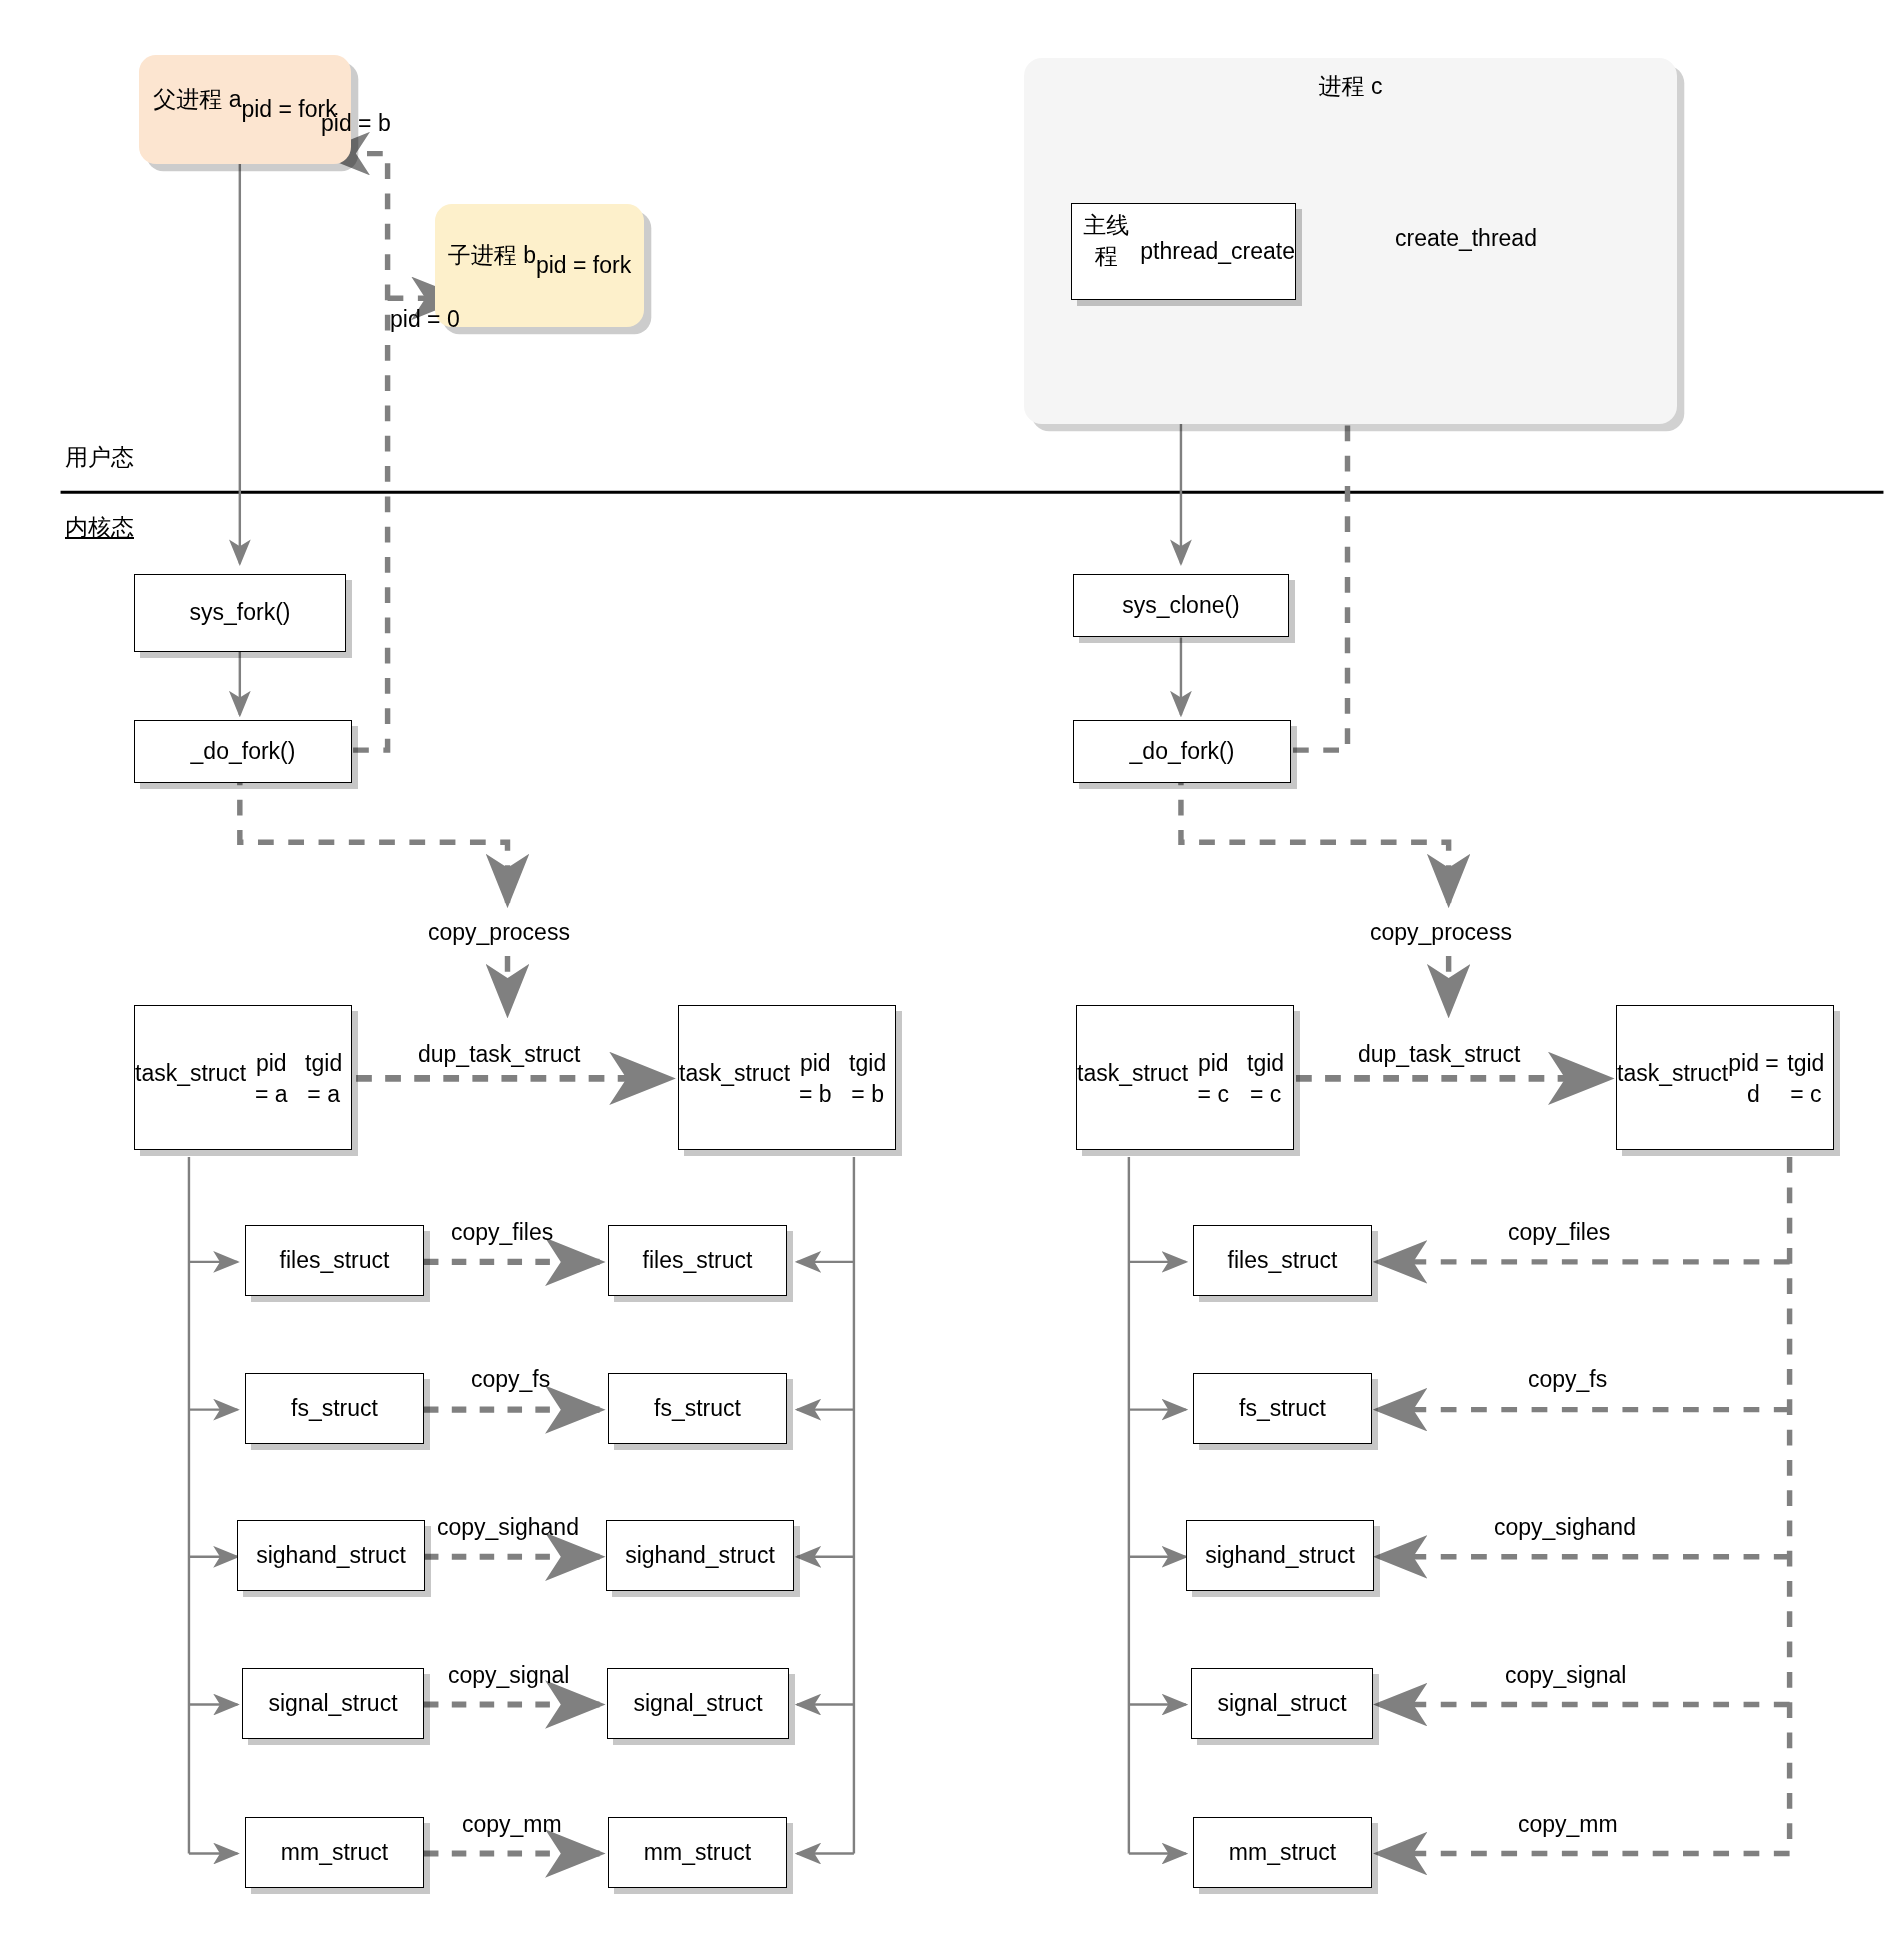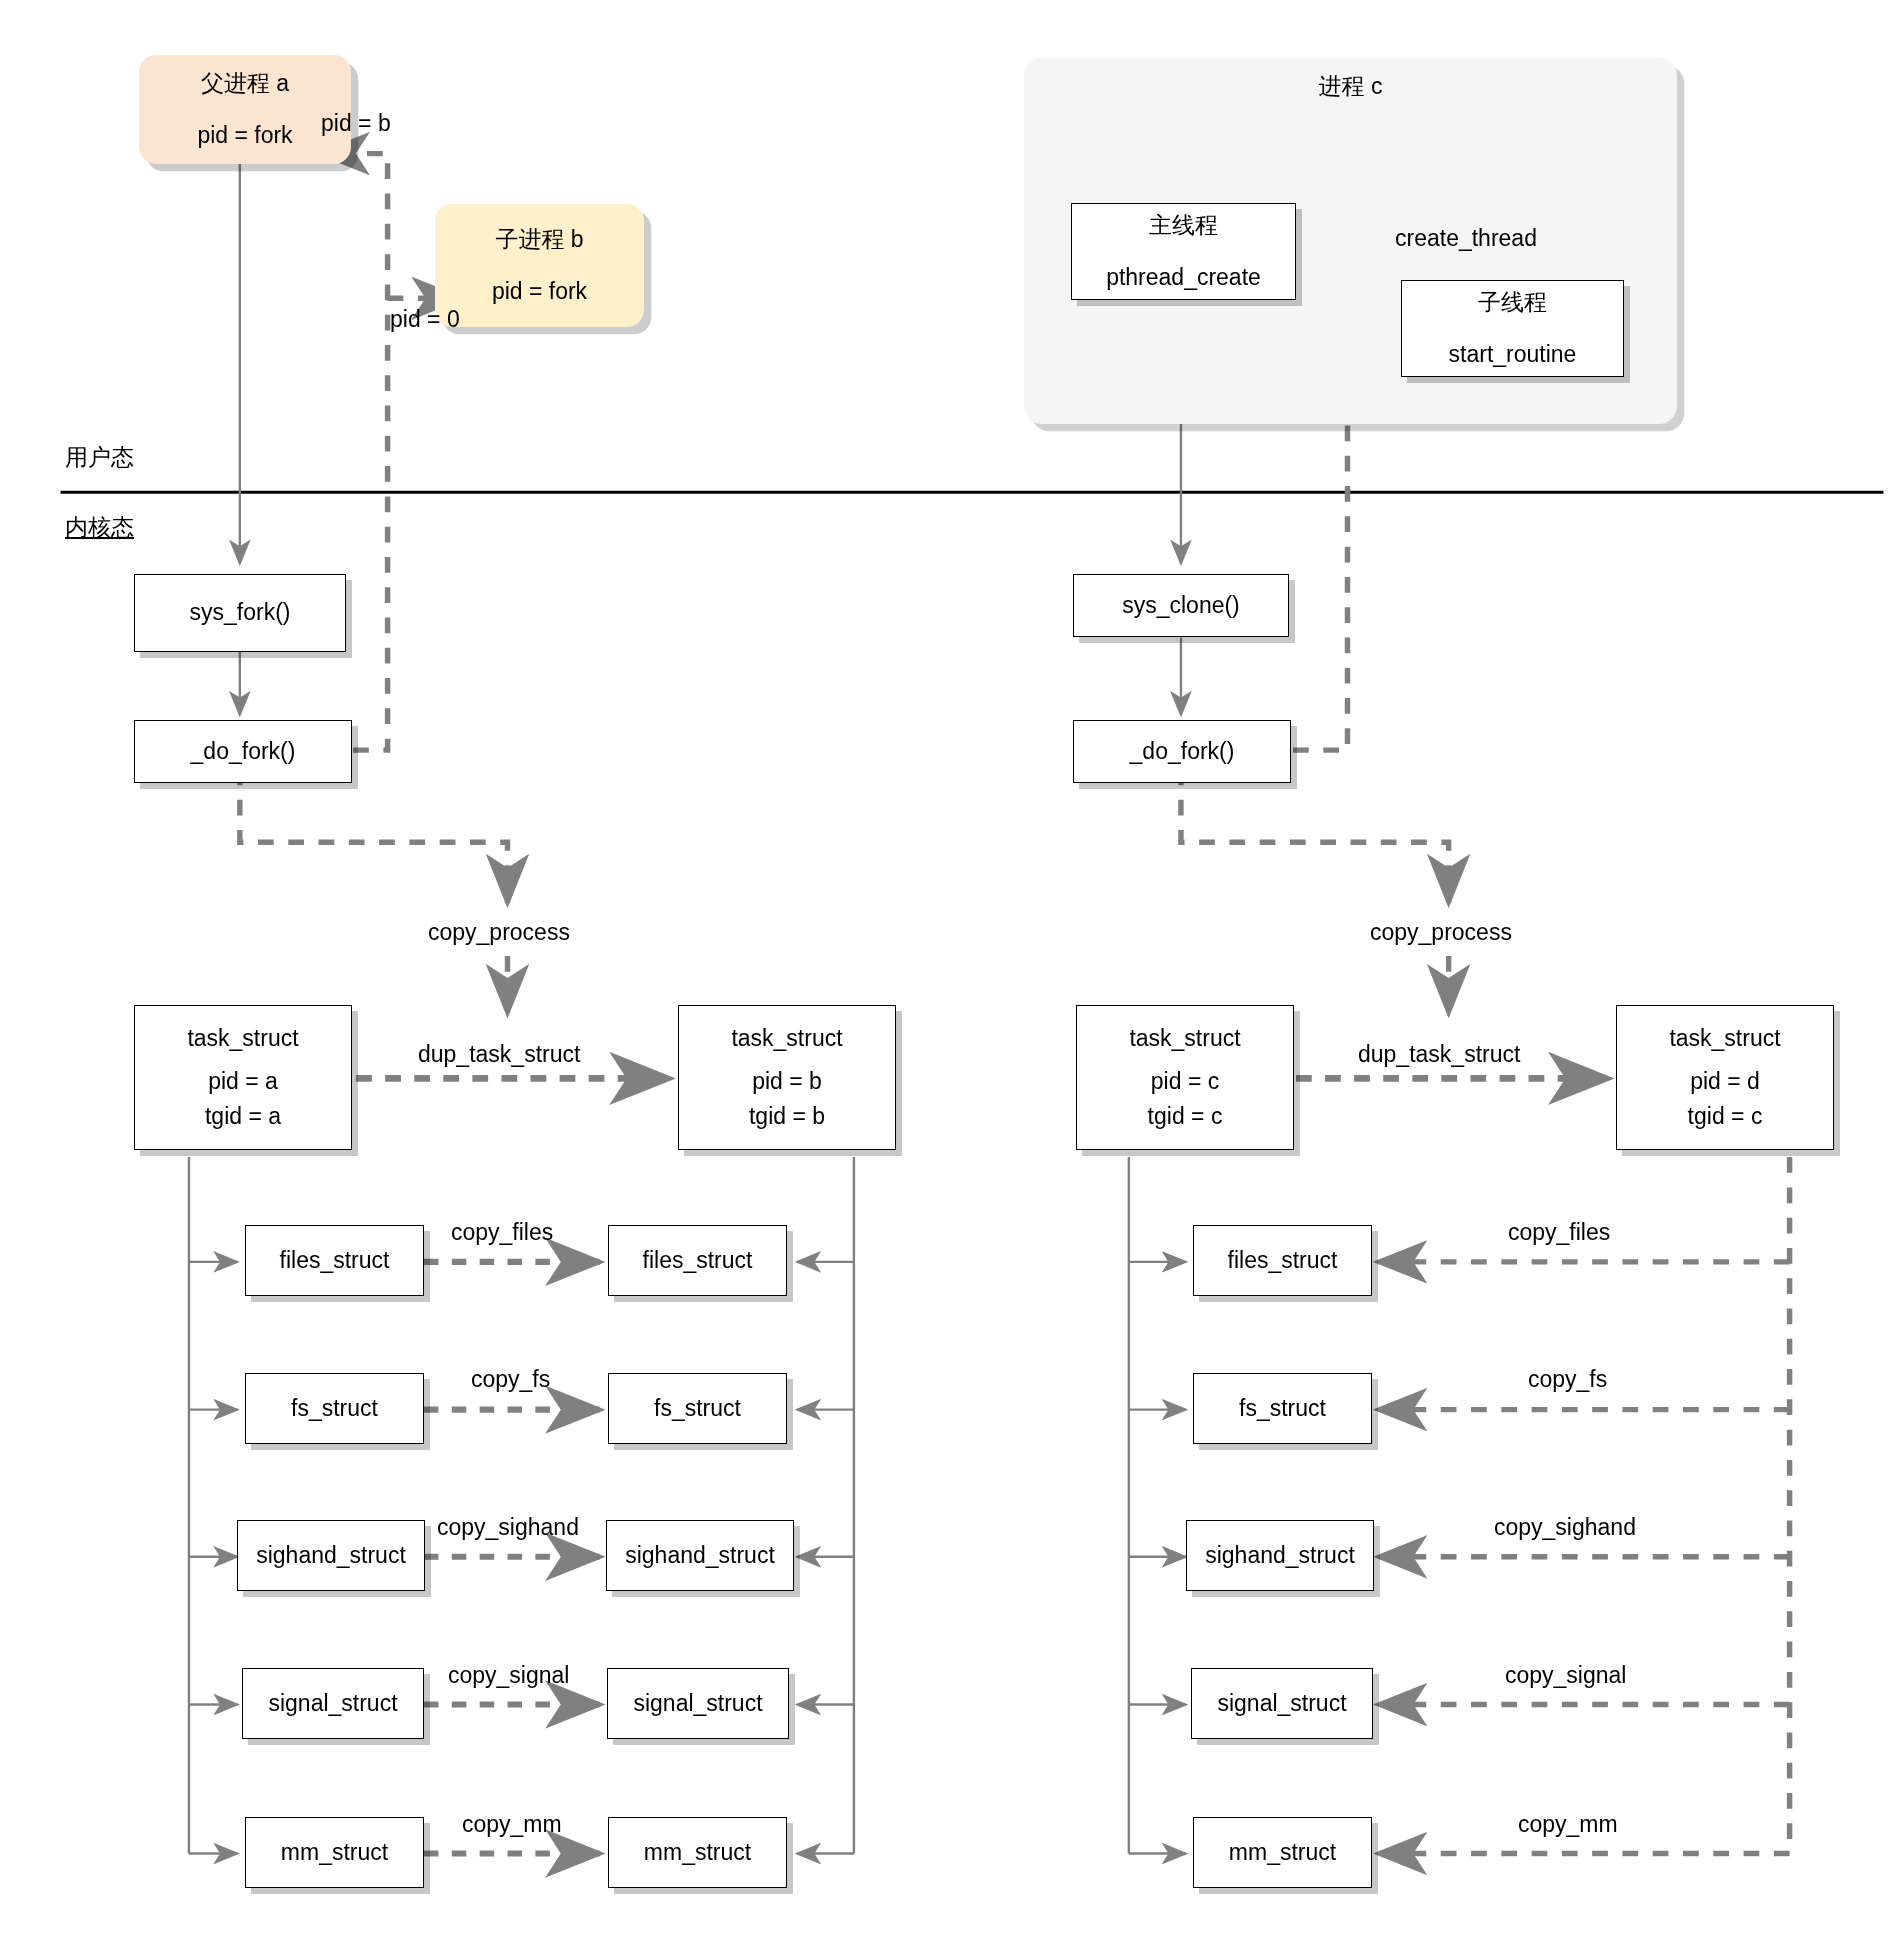--- a/index.html
+++ b/index.html
@@ -21,21 +21,21 @@
     position: absolute;
     left: 0;
     top: 0;
     width: 1898px;
     height: 1946px;
   }
   .box {
     position: absolute;
     box-sizing: border-box;
     display: flex;
-    flex-direction: column;
+    flex-direction: row;
     align-items: center;
     justify-content: center;
     background: #ffffff;
     border: 1.8px solid #000000;
     box-shadow: 6px 6px 0 0 rgba(0,0,0,0.22);
     font-size: 23px;
     color: #000000;
     line-height: 1.35;
     text-align: center;
   }
@@ -229,24 +229,20 @@
   <div class="group-box" style="left:1024px; top:58px; width:653px; height:366px;"></div>
   <div class="group-title" style="left:1024px; top:71px; width:653px;">进程 c</div>
 
   <div class="box" style="left:1071px; top:203px; width:225px; height:97px;">
     <div class="title-line">主线程</div>
     <div>pthread_create</div>
   </div>
 
   <div class="lbl" style="left:1395px; top:225px;">create_thread</div>
 
-  <div class="box" style="left:1401px; top:280px; width:223px; height:97px;">
-    <div class="title-line">子线程</div>
-    <div>start_routine</div>
-  </div>
 
   <div class="box" style="left:1073px; top:574px; width:216px; height:63px;">
     <div>sys_clone()</div>
   </div>
 
   <div class="box" style="left:1073px; top:720px; width:218px; height:63px;">
     <div>_do_fork()</div>
   </div>
 
   <div class="lbl" style="left:1370px; top:919px;">copy_process</div>

